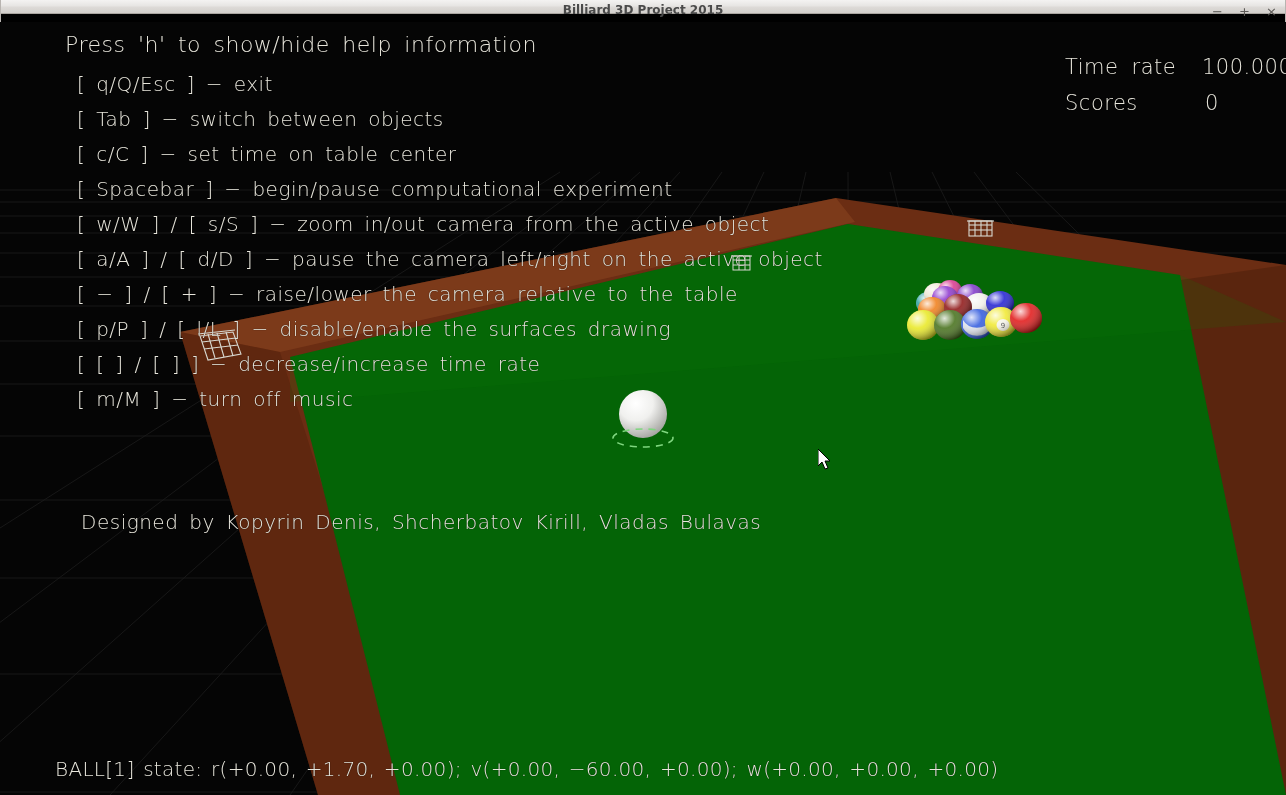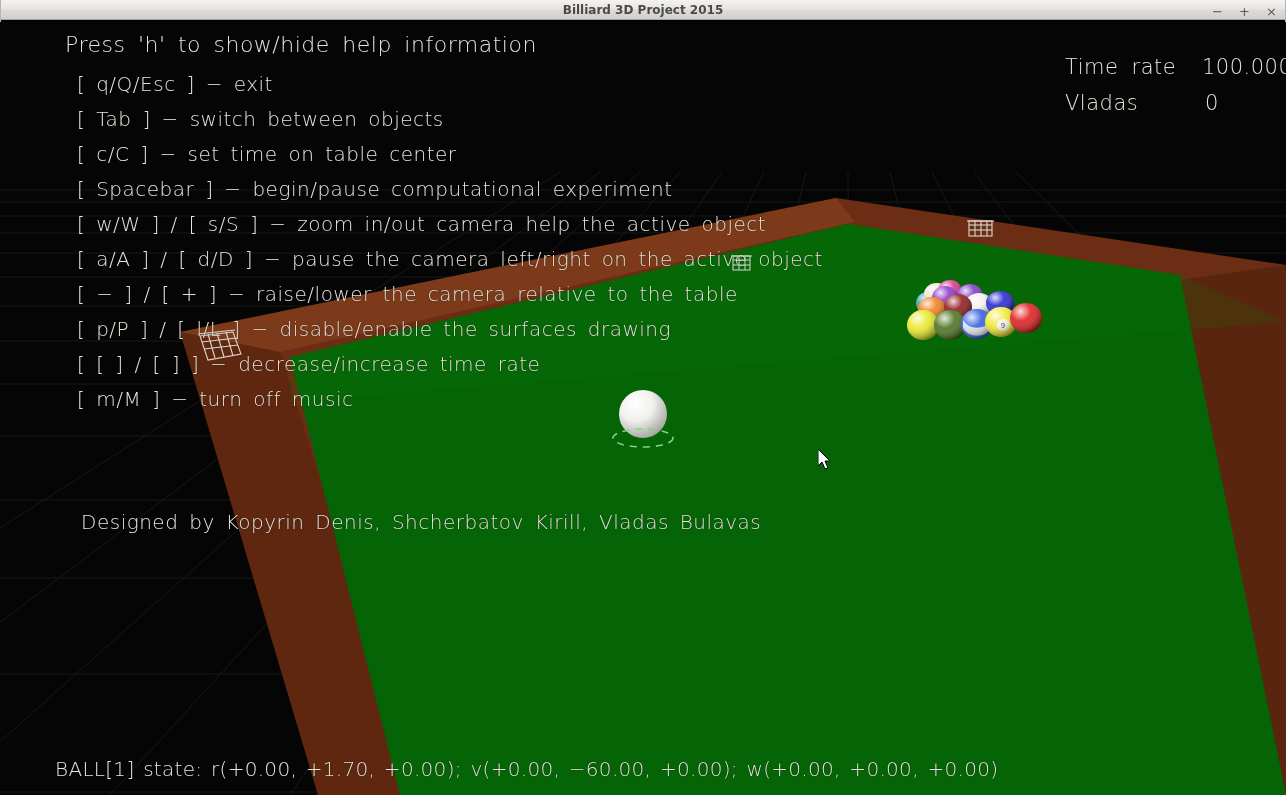--- a/index.html
+++ b/index.html
@@ -16,21 +16,21 @@
     height: 795px;
     overflow: hidden;
     background: #000;
   }
 
   
   .titlebar {
     position: absolute;
     left: 0; top: 0;
     width: 1286px;
-    height: 20px;
+    height: 14px;
     background: linear-gradient(to bottom, #f4f3f2 0%, #e6e4e2 48%, #dedbd8 52%, #d2cfcb 100%);
     border-bottom: 1px solid #a9a5a0;
     box-sizing: border-box;
   }
   .titlebar .edge-l, .titlebar .edge-r {
     position: absolute;
     top: 0;
     width: 1px;
     height: 22px;
     background: #b8b4b0;
@@ -338,33 +338,33 @@
 
     <div class="overlay">
 
       <div class="hud help-head">Press 'h' to show/hide help information</div>
 
       <div class="help-list">
         <div class="help-line">[ q/Q/Esc ]  −  exit</div>
         <div class="help-line">[ Tab ]  −  switch between objects</div>
         <div class="help-line">[ c/C ]  −  set time on table center</div>
         <div class="help-line">[ Spacebar ]  −  begin/pause computational experiment</div>
-        <div class="help-line">[ w/W ] / [ s/S ]  −  zoom in/out camera help the active object</div>
+        <div class="help-line">[ w/W ] / [ s/S ]  −  zoom in/out camera from the active object</div>
         <div class="help-line">[ a/A ] / [ d/D ]  −  pause the camera left/right on the active object</div>
         <div class="help-line">[ − ] / [ + ]  −  raise/lower the camera relative to the table</div>
         <div class="help-line">[ p/P ] / [ l/L ]  −  disable/enable the surfaces drawing</div>
         <div class="help-line">[ [ ] / [ ] ]  −  decrease/increase time rate</div>
         <div class="help-line">[ m/M ]  −  turn off music</div>
       </div>
 
       <div class="hud credits">Designed by Kopyrin Denis, Shcherbatov Kirill, Vladas Bulavas</div>
 
       <div class="hud time-rate-label">Time rate</div>
       <div class="hud time-rate-value">100.000</div>
-      <div class="hud scores-label">Vladas</div>
+      <div class="hud scores-label">Scores</div>
       <div class="hud scores-value">0</div>
 
       <div class="hud statusbar">BALL[1] state: r(+0.00, +1.70, +0.00);  v(+0.00, −60.00, +0.00);  w(+0.00, +0.00, +0.00)</div>
 
       <svg class="cursor" viewBox="0 0 14 22">
         <polygon points="0,0 0,17 4,13 7,20 10,19 7,12 12,12" fill="#ffffff" stroke="#000000" stroke-width="1"></polygon>
       </svg>
 
     </div>
   </div>

